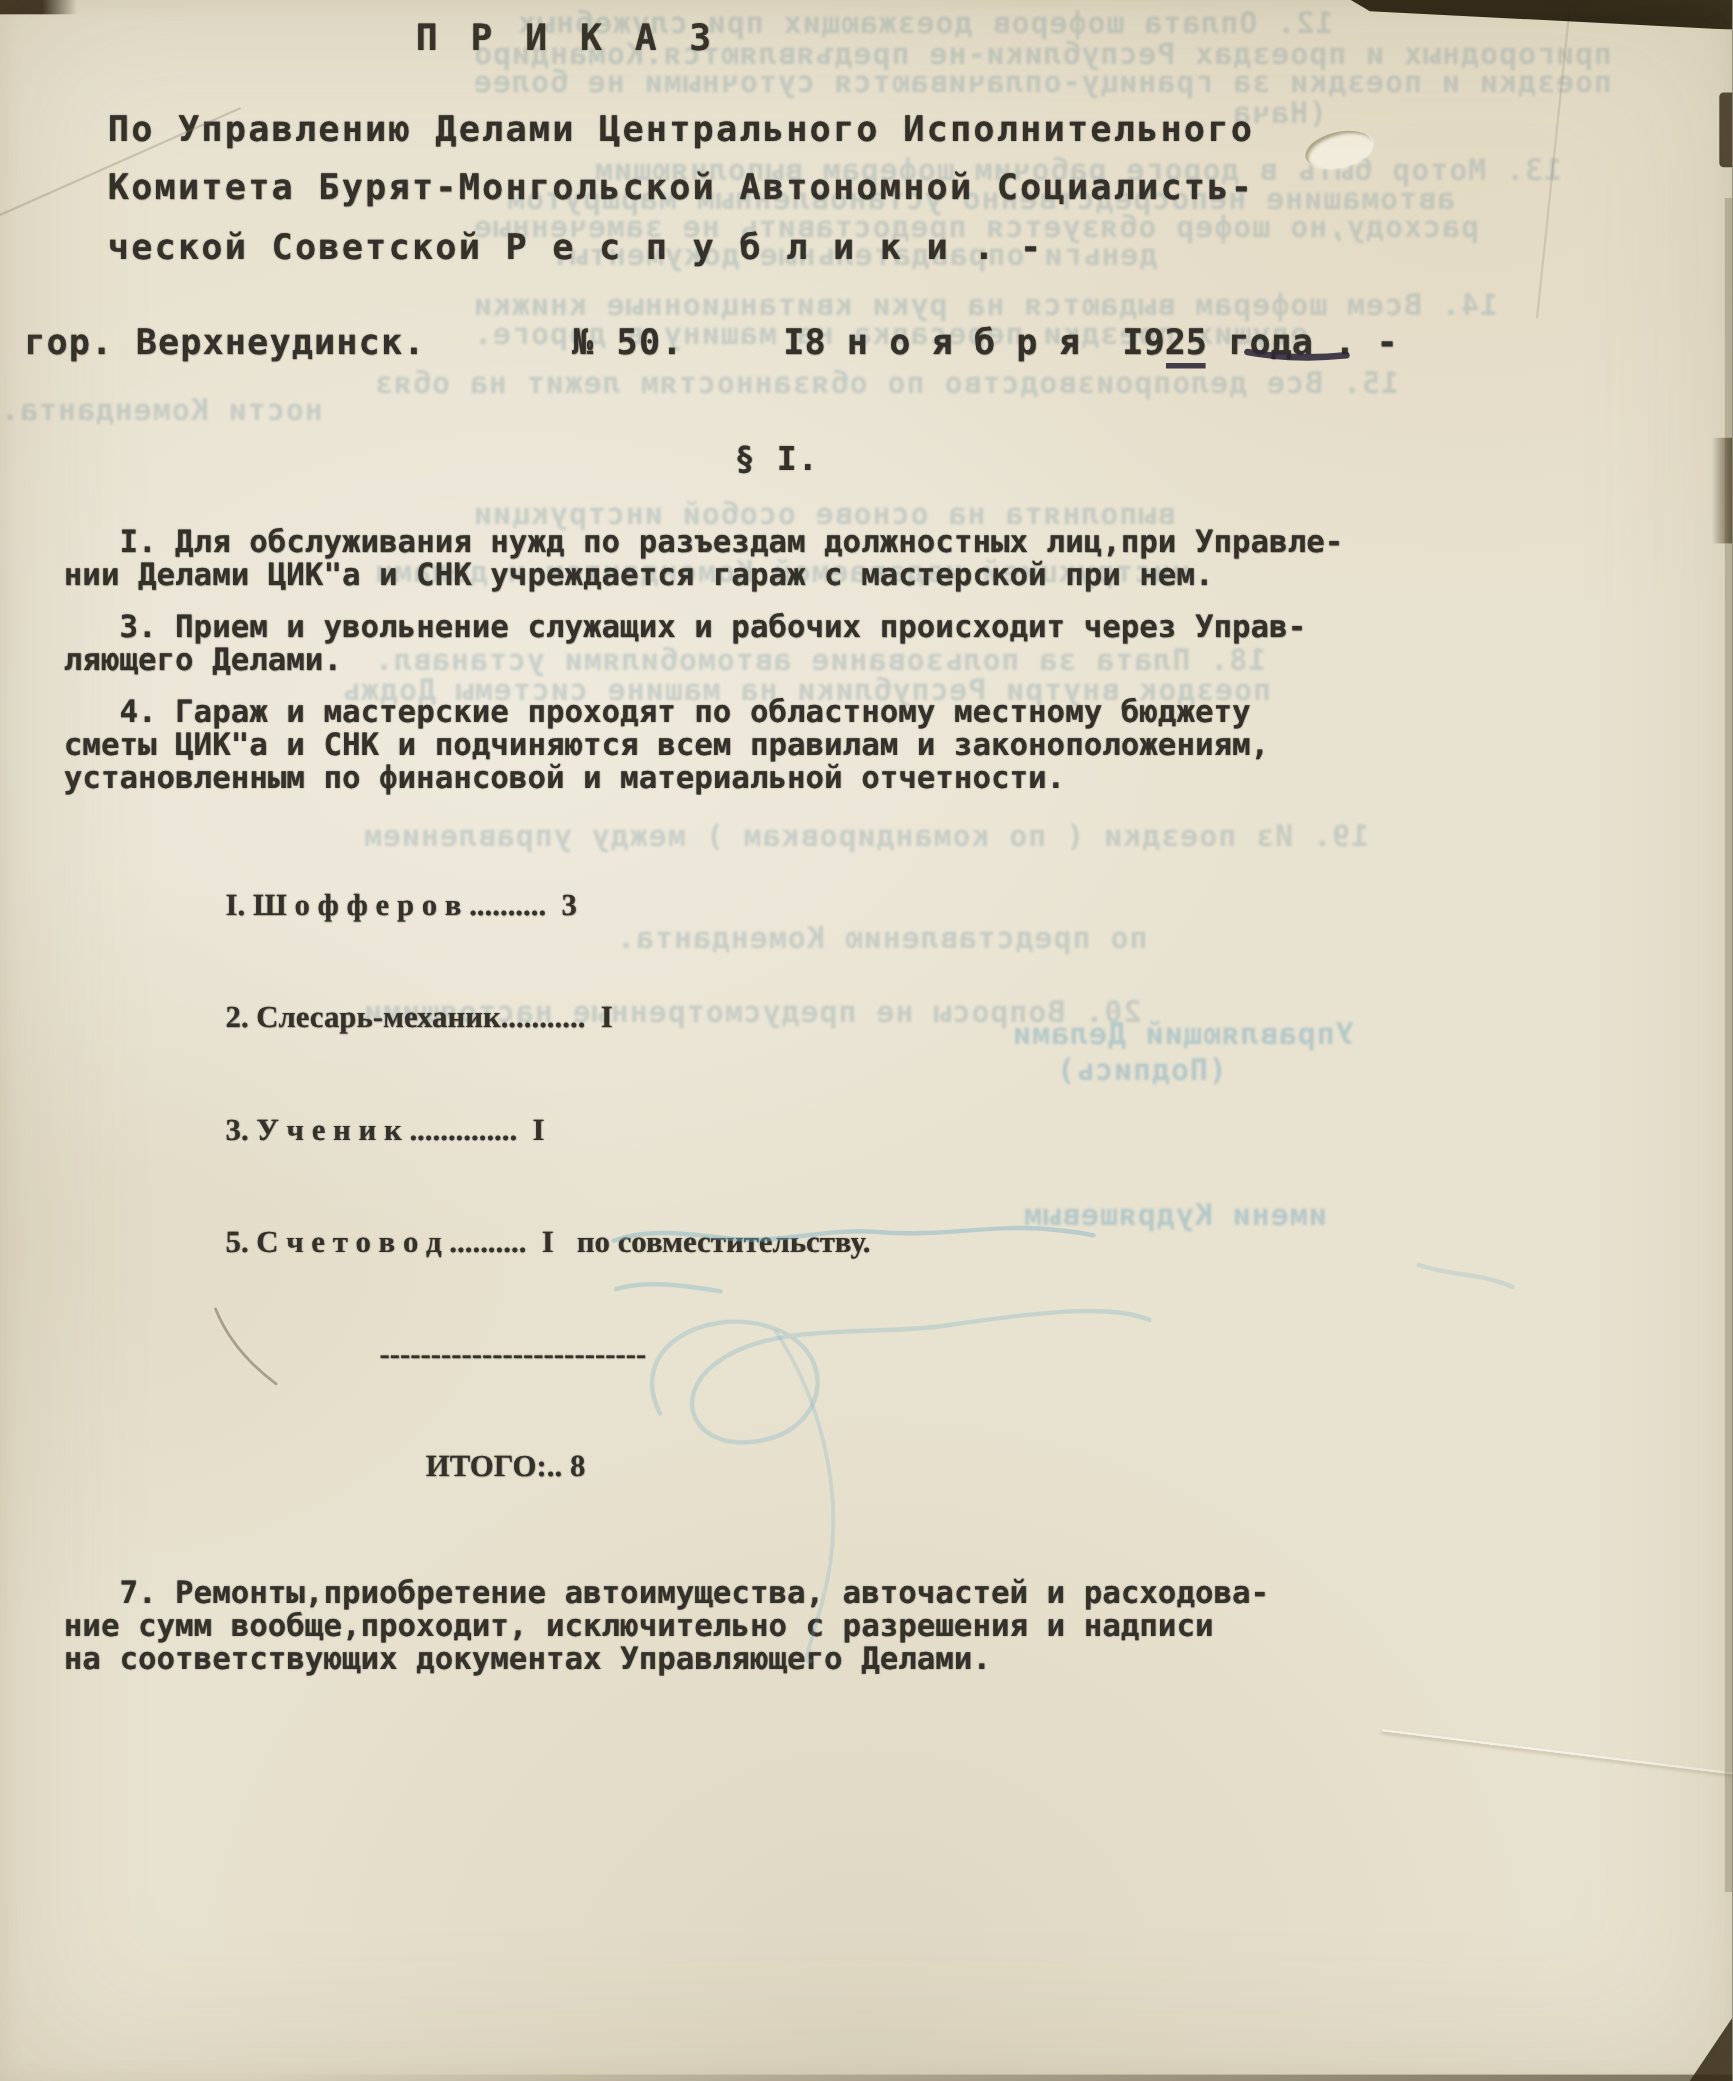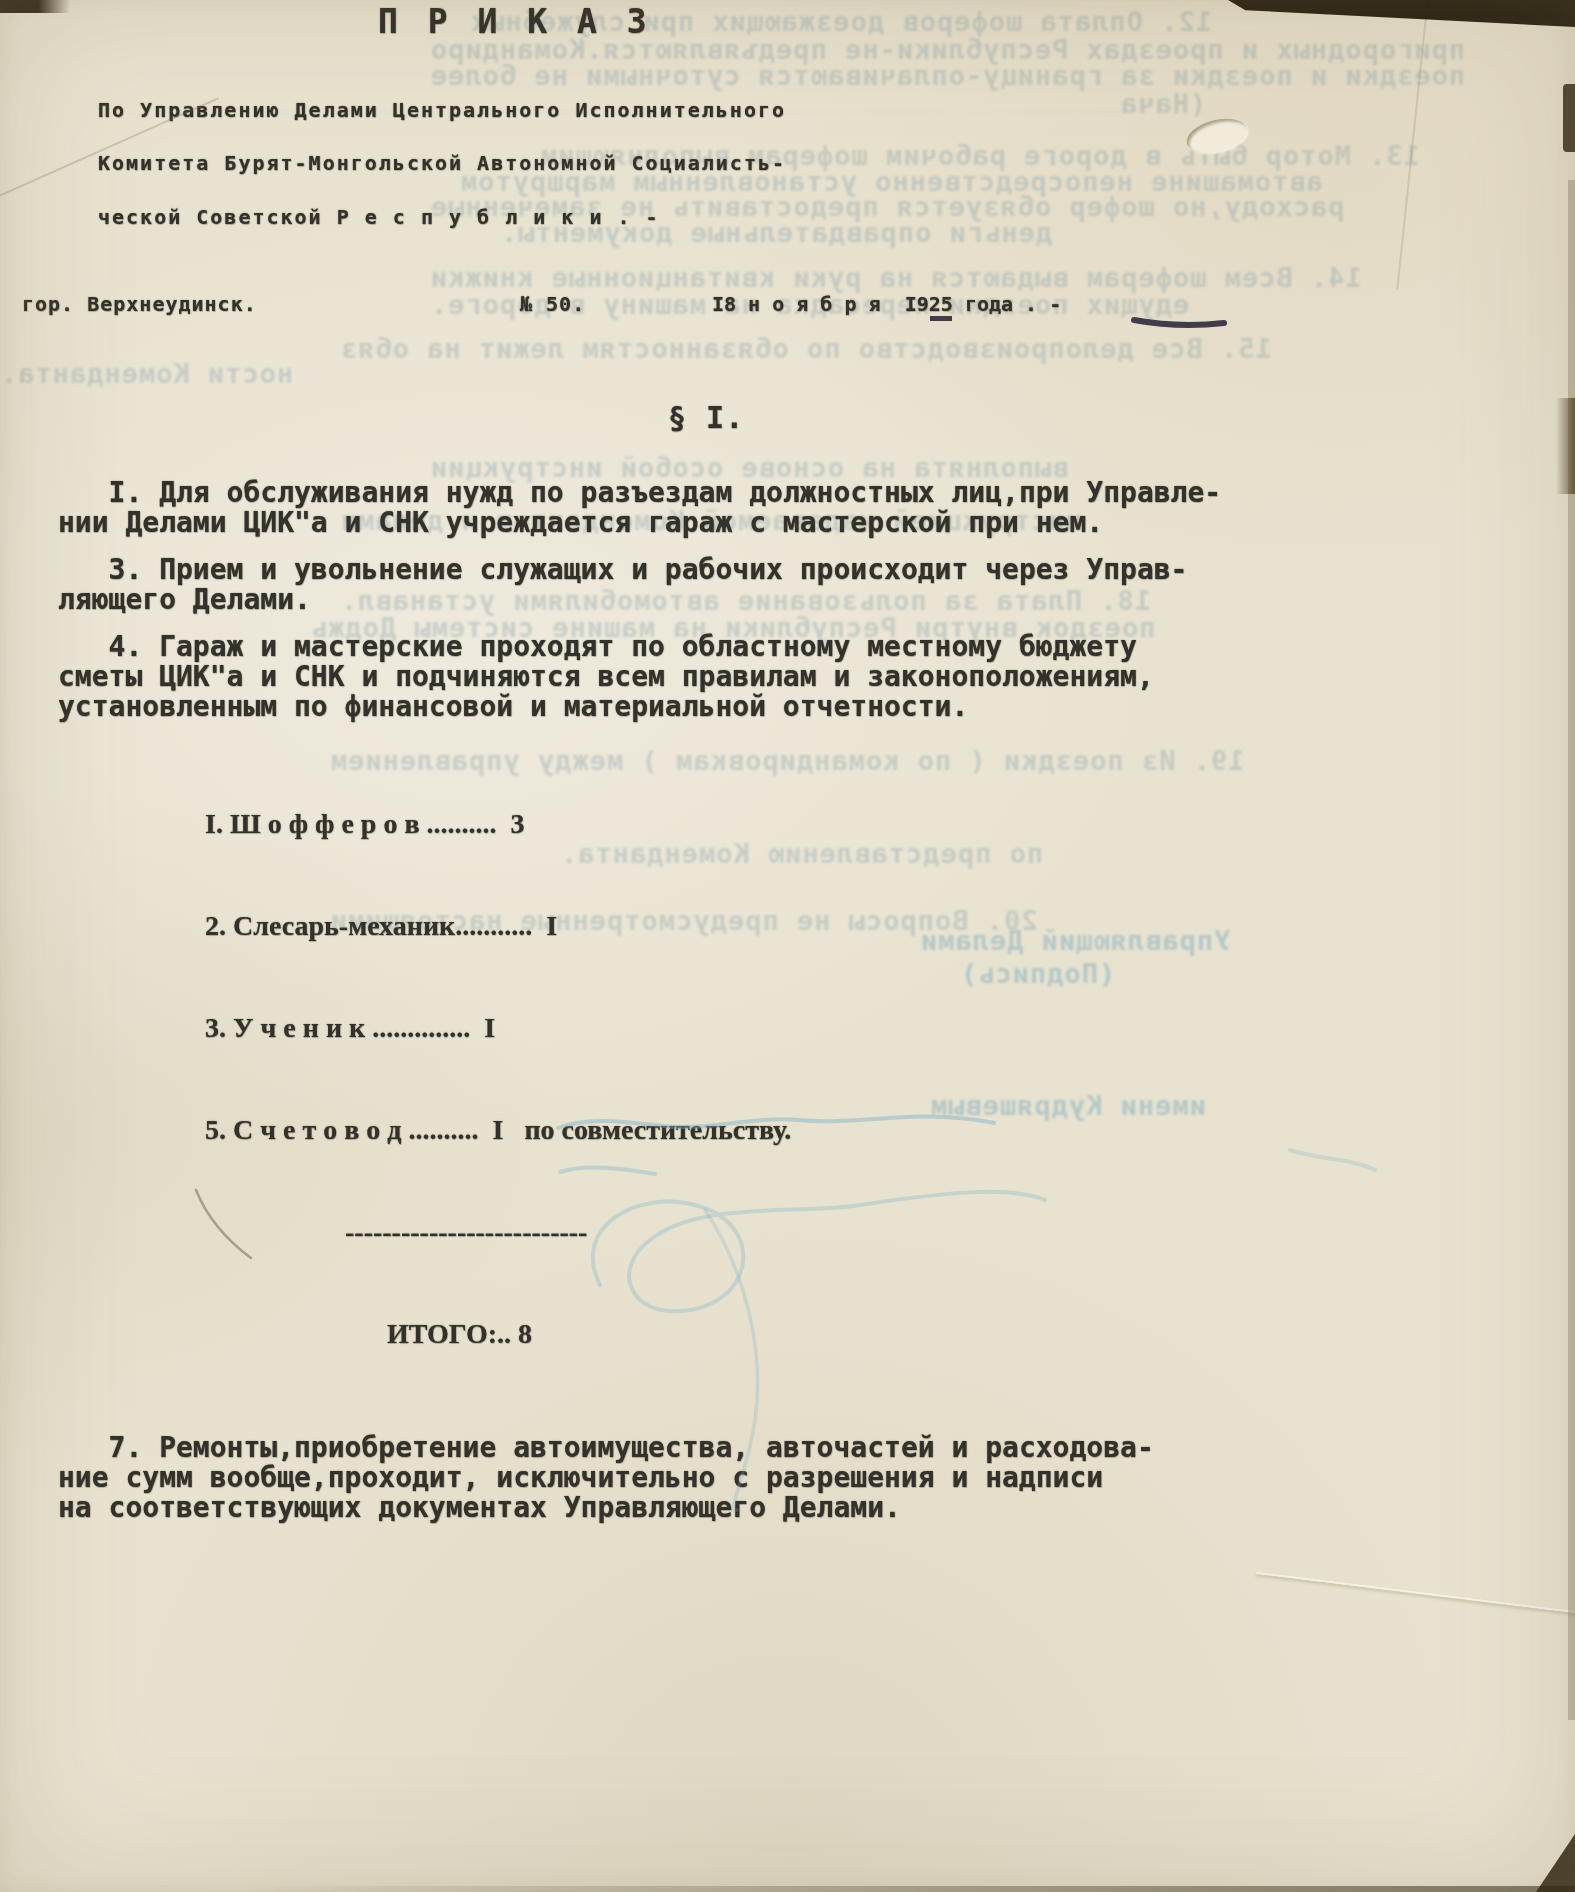--- a/index.html
+++ b/index.html
@@ -18,21 +18,21 @@
   }
   .page::after{
     content:"";position:absolute;inset:0;pointer-events:none;
     box-shadow:inset 0 0 140px rgba(118,98,58,.18), inset 0 0 22px rgba(118,98,58,.10);
   }
   
   .tw{
     color:#34312a;font-weight:bold;
     text-shadow:0 0 1.3px rgba(52,49,42,.68), .6px .6px 0 rgba(52,49,42,.22);
   }
-  .hdr{position:absolute;font-size:20px;letter-spacing:2px;white-space:nowrap;}
+  .hdr{position:absolute;font-size:32px;letter-spacing:2px;white-space:nowrap;}
   .title{position:absolute;font-size:33px;letter-spacing:5px;white-space:nowrap;}
   .section{position:absolute;font-size:30px;letter-spacing:1px;white-space:nowrap;}
   .daterow span{white-space:pre;}
   .u25{box-shadow:0 6px 0 -1px rgba(44,38,56,.88);}
   .body{
     position:absolute;left:58px;top:478px;right:30px;
     font-size:28px;line-height:30px;
   }
   .para{margin:0 0 17px 0;white-space:pre-wrap;}
   .staff{
@@ -90,21 +90,21 @@
   <span class="bleed" style="left:340px;top:505px">инструкцией издаваемой Комендантом и делами</span>
   <span class="bleed" style="left:340px;top:585px">18. Плата за пользование автомобилями устанавл.</span>
   <span class="bleed" style="left:310px;top:612px">поездок внутри Республики на машине системы Доджь</span>
   <span class="bleed" style="left:330px;top:745px">19. Из поездки ( по командировкам ) между управлением</span>
   <span class="bleed" style="left:330px;top:905px">20. Вопросы не предусмотренные настоящими</span>
   <span class="bleed" style="left:560px;top:838px">по представлению Коменданта.</span>
   <span class="bleed blue" style="left:920px;top:925px">Управляющий Делами</span>
   <span class="bleed blue" style="left:960px;top:958px">(Подпись)</span>
   <span class="bleed blue" style="left:930px;top:1090px">имени Кудряшевым</span>
 
-  <div class="title tw" style="left:378px;top:2px">П Р И К А З</div>
+  <div class="title tw" style="left:378px;top:14px">П Р И К А З</div>
   <div class="hdr tw" style="left:98px;top:98px">По Управлению Делами Центрального Исполнительного</div>
   <div class="hdr tw" style="left:98px;top:205px">ческой Советской Р е с п у б л и к и . -</div>
   <div class="hdr tw" style="left:98px;top:151px">Комитета  Бурят-Монгольской Автономной Социалисть-</div>
 
   <div class="daterow">
     <span class="hdr tw" style="left:22px;top:292px;letter-spacing:1px">гор. Верхнеудинск.</span>
     <span class="hdr tw" style="left:520px;top:292px;letter-spacing:1px">№ 50.</span>
     <span class="hdr tw" style="left:712px;top:292px;letter-spacing:0px"><span>I8 н о я б р я  I9</span><span class="u25">25</span><span> года . -</span></span>
   </div>
 

